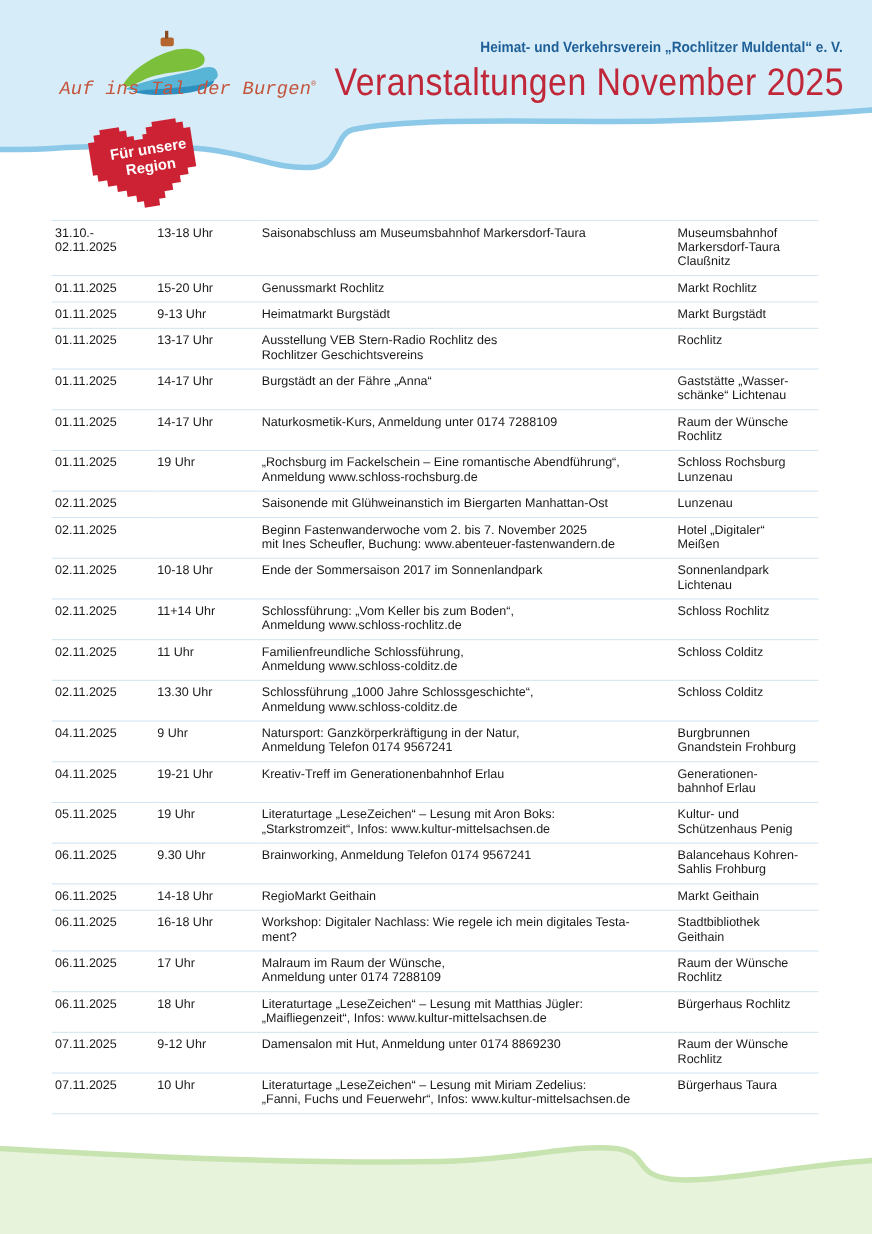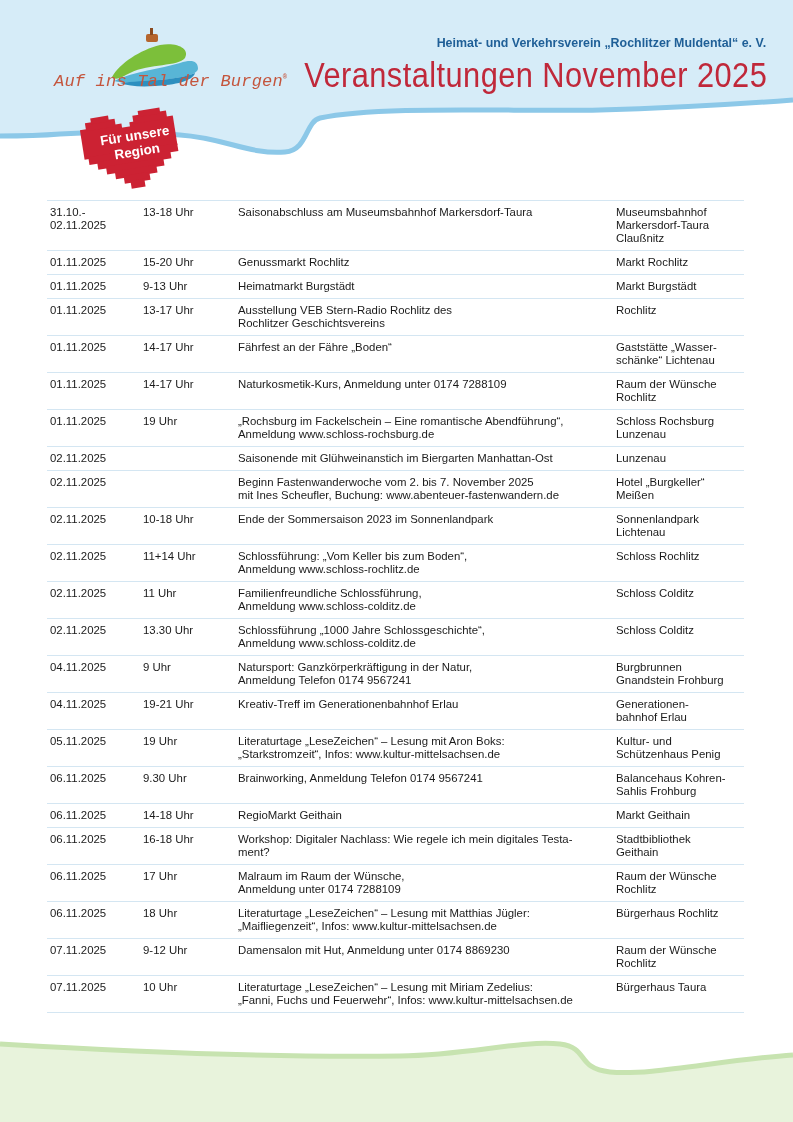--- a/index.html
+++ b/index.html
@@ -119,21 +119,21 @@
       <tr>
         <td class="c-date">01.11.2025</td>
         <td class="c-time">13-17 Uhr</td>
         <td class="c-title">Ausstellung VEB Stern-Radio Rochlitz des
 Rochlitzer Geschichtsvereins</td>
         <td class="c-loc">Rochlitz</td>
       </tr>
       <tr>
         <td class="c-date">01.11.2025</td>
         <td class="c-time">14-17 Uhr</td>
-        <td class="c-title">Fährfest an der Fähre „Boden“</td>
+        <td class="c-title">Burgstädt an der Fähre „Anna“</td>
         <td class="c-loc">Gaststätte „Wasser-
 schänke“ Lichtenau</td>
       </tr>
       <tr>
         <td class="c-date">01.11.2025</td>
         <td class="c-time">14-17 Uhr</td>
         <td class="c-title">Naturkosmetik-Kurs, Anmeldung unter 0174 7288109</td>
         <td class="c-loc">Raum der Wünsche
 Rochlitz</td>
       </tr>
@@ -149,27 +149,27 @@
         <td class="c-date">02.11.2025</td>
         <td class="c-time"></td>
         <td class="c-title">Saisonende mit Glühweinanstich im Biergarten Manhattan-Ost</td>
         <td class="c-loc">Lunzenau</td>
       </tr>
       <tr>
         <td class="c-date">02.11.2025</td>
         <td class="c-time"></td>
         <td class="c-title">Beginn Fastenwanderwoche vom 2. bis 7. November 2025
 mit Ines Scheufler, Buchung: www.abenteuer-fastenwandern.de</td>
-        <td class="c-loc">Hotel „Burgkeller“
+        <td class="c-loc">Hotel „Digitaler“
 Meißen</td>
       </tr>
       <tr>
         <td class="c-date">02.11.2025</td>
         <td class="c-time">10-18 Uhr</td>
-        <td class="c-title">Ende der Sommersaison 2023 im Sonnenlandpark</td>
+        <td class="c-title">Ende der Sommersaison 2017 im Sonnenlandpark</td>
         <td class="c-loc">Sonnenlandpark
 Lichtenau</td>
       </tr>
       <tr>
         <td class="c-date">02.11.2025</td>
         <td class="c-time">11+14 Uhr</td>
         <td class="c-title">Schlossführung: „Vom Keller bis zum Boden“,
 Anmeldung www.schloss-rochlitz.de</td>
         <td class="c-loc">Schloss Rochlitz</td>
       </tr>

